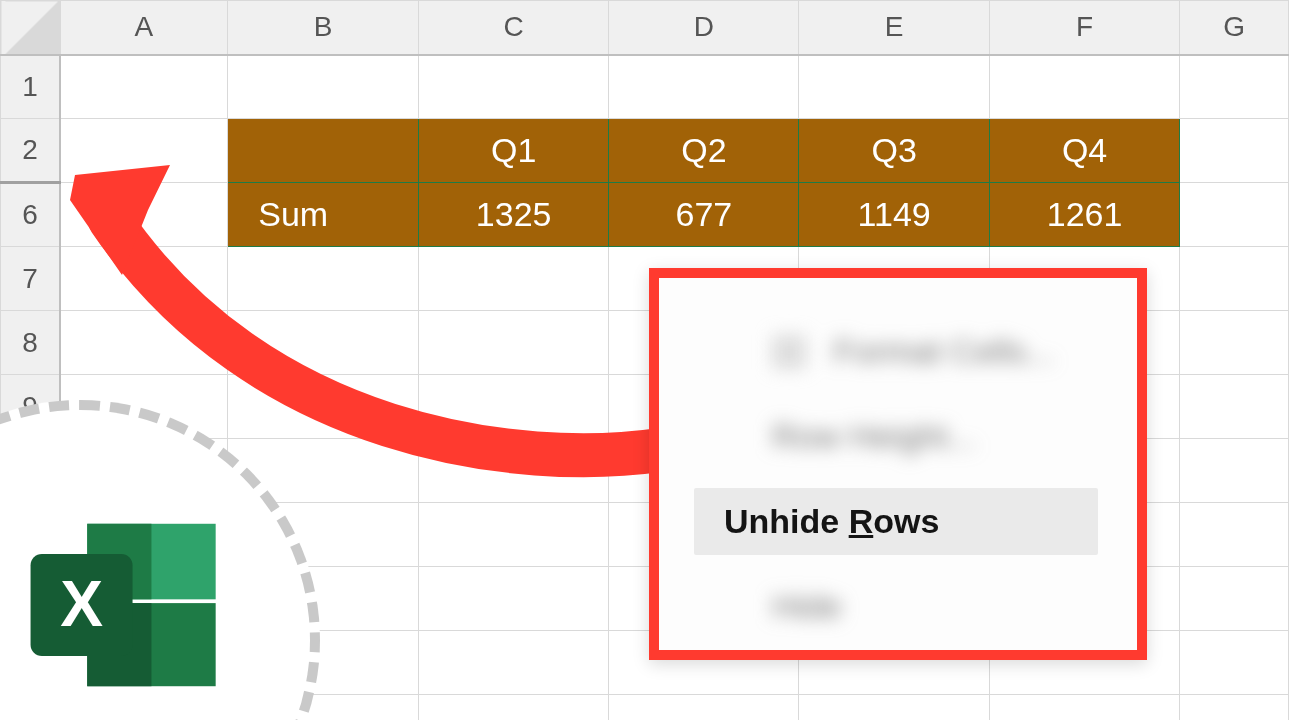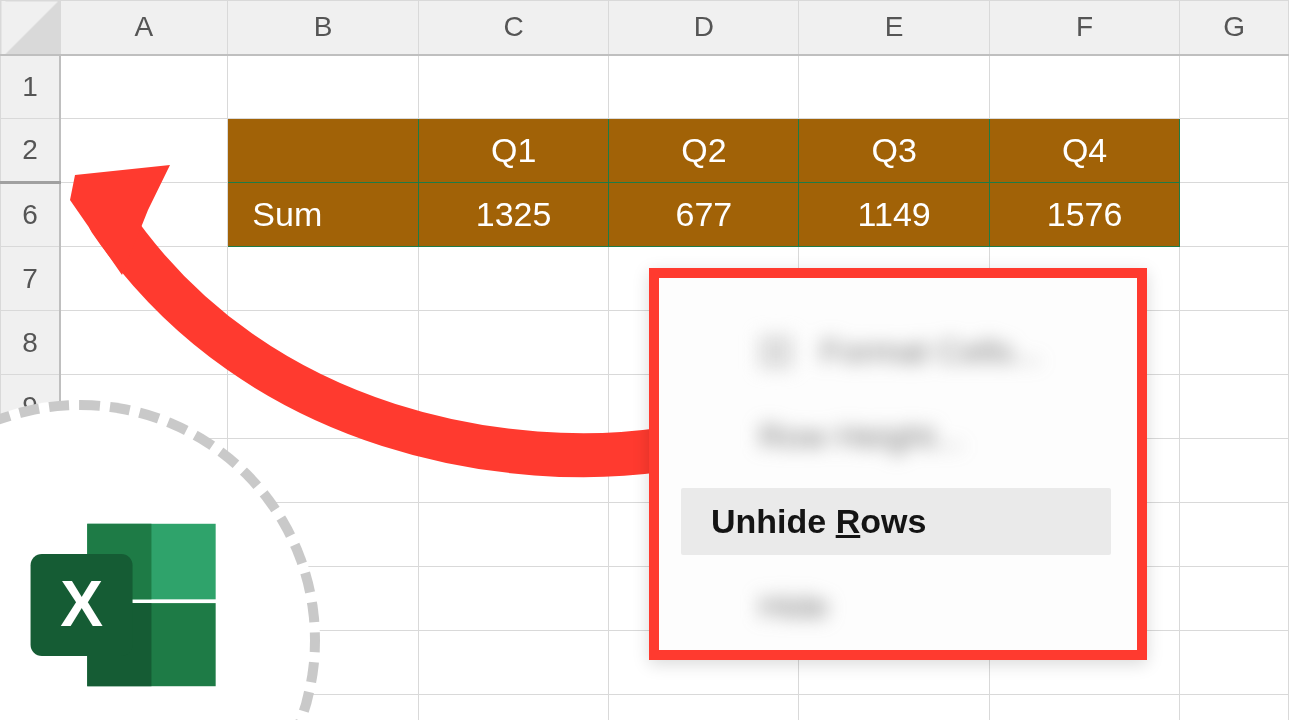--- a/index.html
+++ b/index.html
@@ -66,21 +66,21 @@
   
   .hdr-green {
     background: #a16207;
     color: #fff !important;
     font-size: 34px !important;
     font-weight: 500;
     border-color: #1e7b46 !important;
   }
   .hdr-green.left {
     text-align: left;
-    padding-left: 24px;
+    padding-left: 30px;
   }
 
   
   .arrow-svg {
     position: absolute;
     left: 0; top: 0;
     width: 1289px;
     height: 720px;
     pointer-events: none;
   }
@@ -94,21 +94,21 @@
     height: 392px;
     background: #fdfdfd;
     border: 10px solid #ff3a2f;
     box-shadow: 0 4px 16px rgba(0,0,0,.15);
     padding: 22px 26px 22px 22px;
   }
   .menu-item {
     font-size: 34px;
     color: #777;
     padding: 14px 18px 14px 78px;
-    margin: 18px 0;
+    margin: 18px 13px;
     border-radius: 2px;
     filter: blur(9px);
     white-space: nowrap;
   }
   .menu-item.nonblur {
     filter: none;
     color: #141414;
     font-weight: 700;
     background: #eaeaea;
     padding-left: 30px;
@@ -190,21 +190,21 @@
       <td class="hdr-green">Q4</td>
       <td></td>
     </tr>
     <tr class="after-hidden">
       <th>6</th>
       <td></td>
       <td class="hdr-green left">Sum</td>
       <td class="hdr-green">1325</td>
       <td class="hdr-green">677</td>
       <td class="hdr-green">1149</td>
-      <td class="hdr-green">1576</td>
+      <td class="hdr-green">1261</td>
       <td></td>
     </tr>
     <tr>
       <th>7</th>
       <td></td>
         <td></td>
         <td></td>
         <td></td>
         <td></td>
         <td></td>

